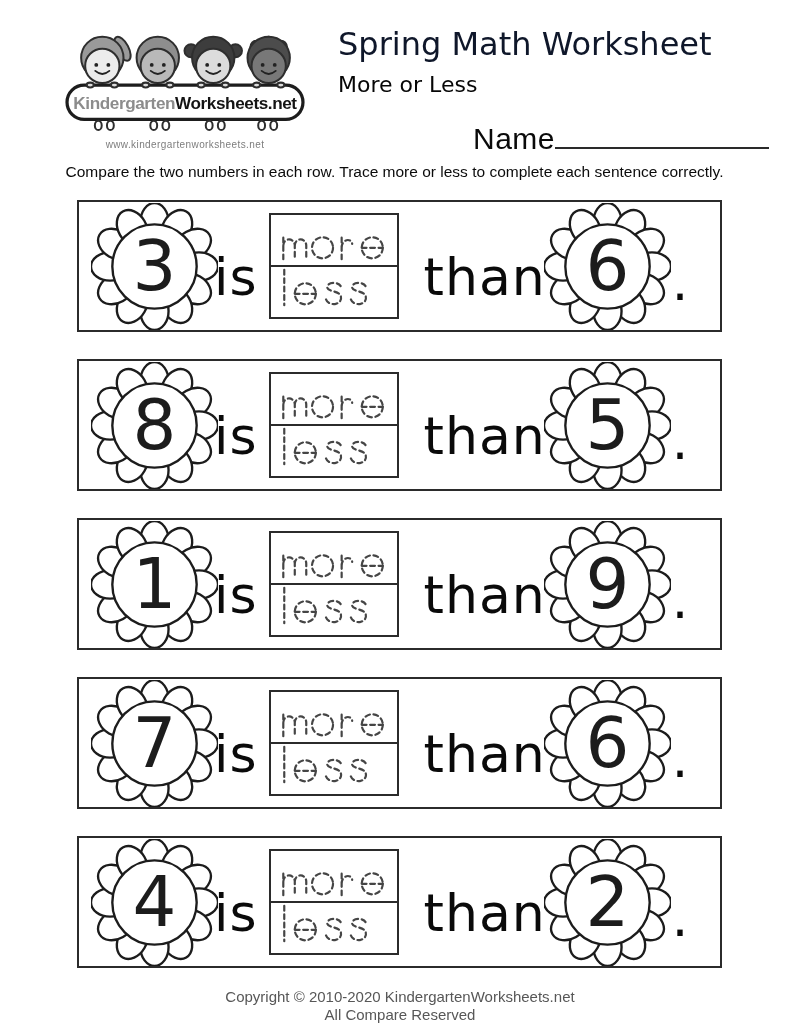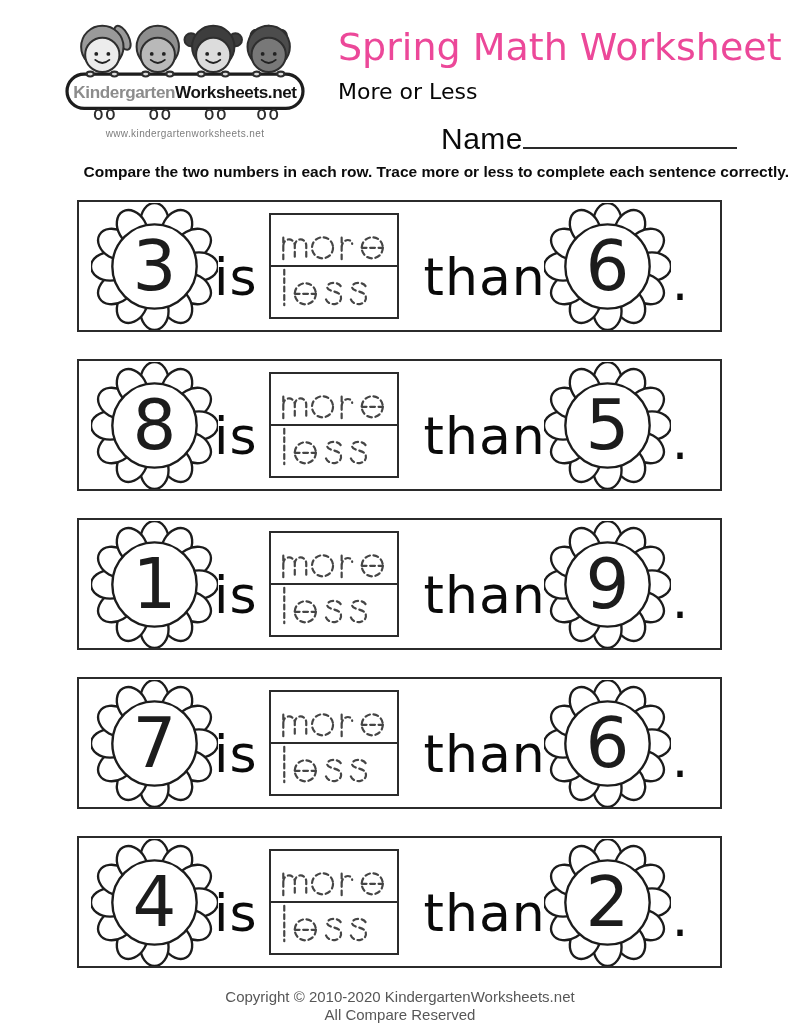--- a/index.html
+++ b/index.html
@@ -10,34 +10,34 @@
     --trace-stroke:#454545;
     --paper:#ffffff;
   }
   html,body{margin:0;padding:0;}
   body{
     width:800px;height:1035px;background:var(--paper);
     position:relative;overflow:hidden;
     font-family:"Liberation Sans", sans-serif;color:var(--ink);
   }
   
-  .logo-block{position:absolute;left:64px;top:13px;width:242px;}
+  .logo-block{position:absolute;left:64px;top:24px;width:242px;}
   .logo-svg{width:242px;height:112px;display:block;}
   .logo-svg .outline{stroke:#2e2e2e;stroke-width:2;}
   .logo-rect{fill:#fff;stroke:#1d1d1d;stroke-width:3.2;}
   .logo-text{font-family:"Liberation Sans", sans-serif;font-weight:bold;font-size:17px;letter-spacing:-0.4px;}
   .logo-url{margin-top:3px;text-align:center;color:var(--gray-text);font-size:10px;letter-spacing:0.4px;}
   
   .title-block{position:absolute;left:338px;top:26px;}
-  .page-title{font-family:"DejaVu Sans", sans-serif;font-size:38px;font-weight:400;line-height:1.15;color:#ec4899;}
+  .page-title{font-family:"DejaVu Sans", sans-serif;font-size:32px;font-weight:400;line-height:1.15;color:#0f172a;}
   .page-subtitle{font-family:"DejaVu Sans", sans-serif;font-size:22px;font-weight:normal;margin-top:9px;color:#060606;}
   .name-block{position:absolute;left:441px;top:114px;font-size:30px;color:#0a0a0a;}
-  .name-label{letter-spacing:0.5px;}
+  .name-label{letter-spacing:0.5px;margin-left:32px;}
   .name-line{display:inline-block;width:214px;height:33px;border-bottom:2.4px solid #2a2a2a;vertical-align:baseline;}
-  .instructions{position:absolute;left:0;top:163px;width:789px;text-align:right;font-size:15.5px;color:#0b0b0b;font-weight:bold;}
+  .instructions{position:absolute;left:0;top:163px;width:789px;text-align:center;font-size:15.5px;color:#0b0b0b;}
   
   .rows{position:absolute;left:77px;top:200px;width:645px;}
   .row{
     box-sizing:border-box;width:645px;height:132px;background:#fff;
     border:2.6px solid var(--border);margin-bottom:27px;
     display:flex;align-items:center;padding-left:12px;
   }
   .flower{width:127px;height:127px;flex:none;}
   .petal,.flower-center{fill:#ffffff;stroke:var(--ink);stroke-width:2.6;}
   .flower-num{

